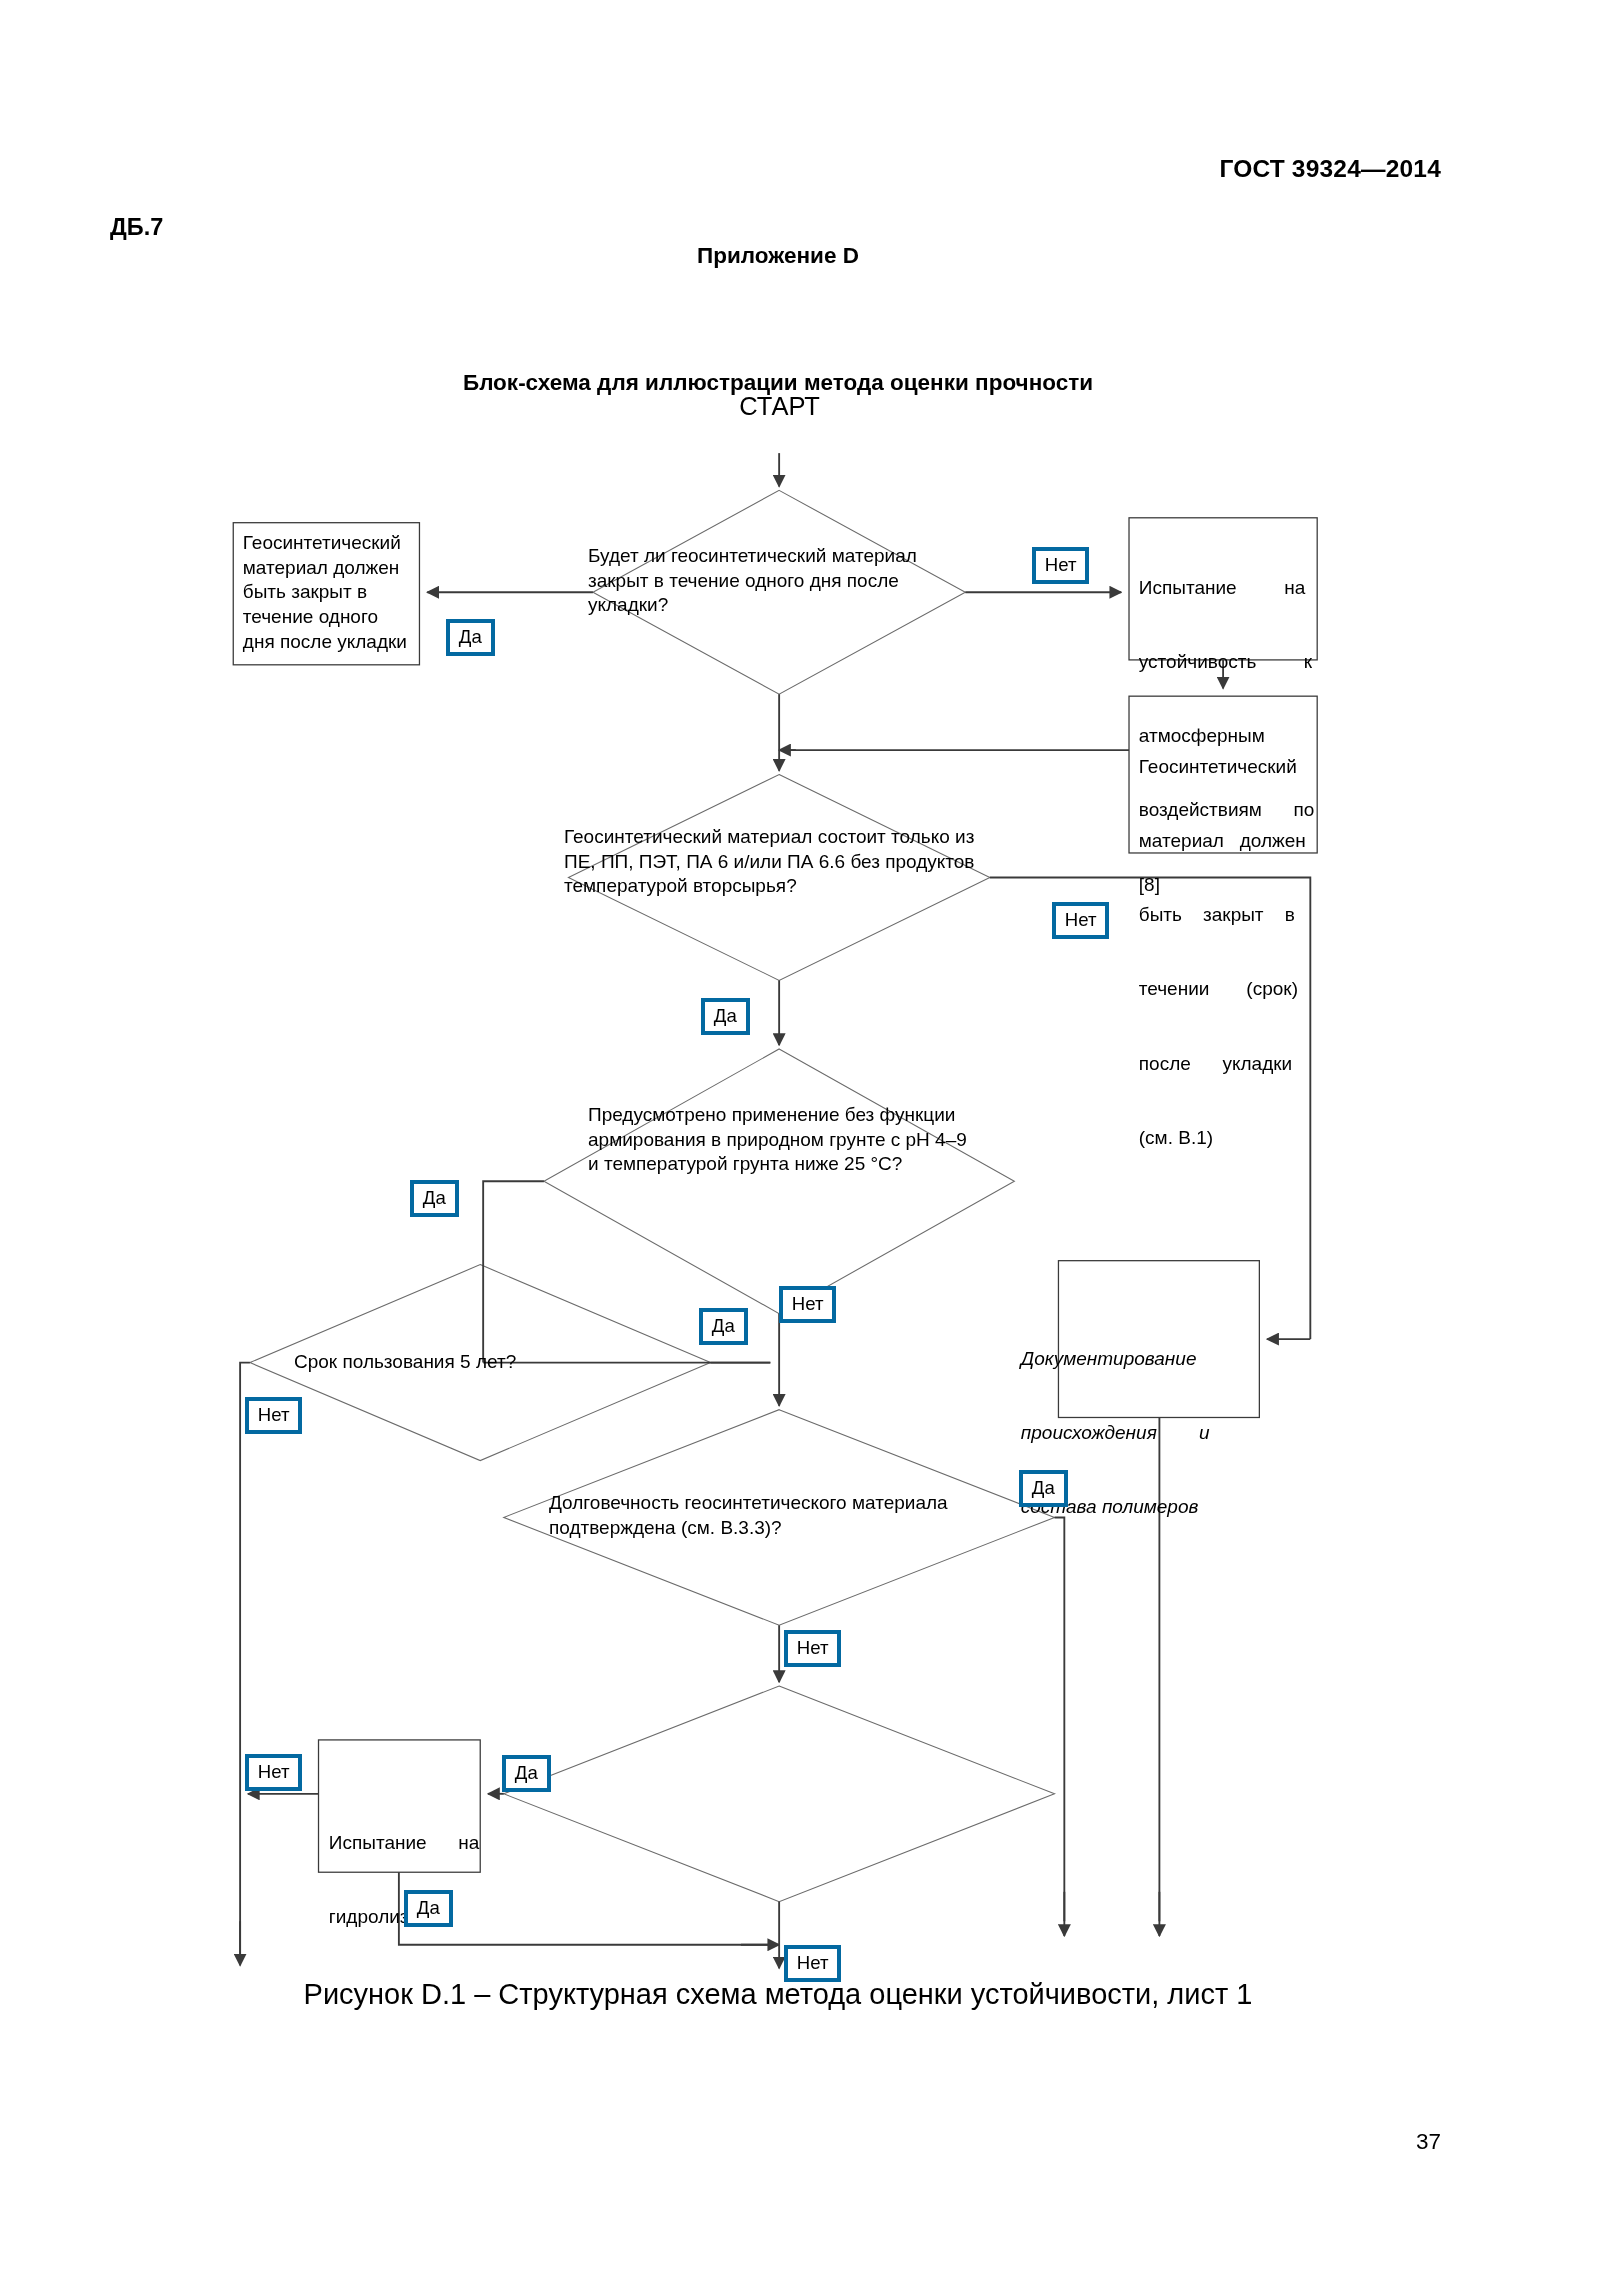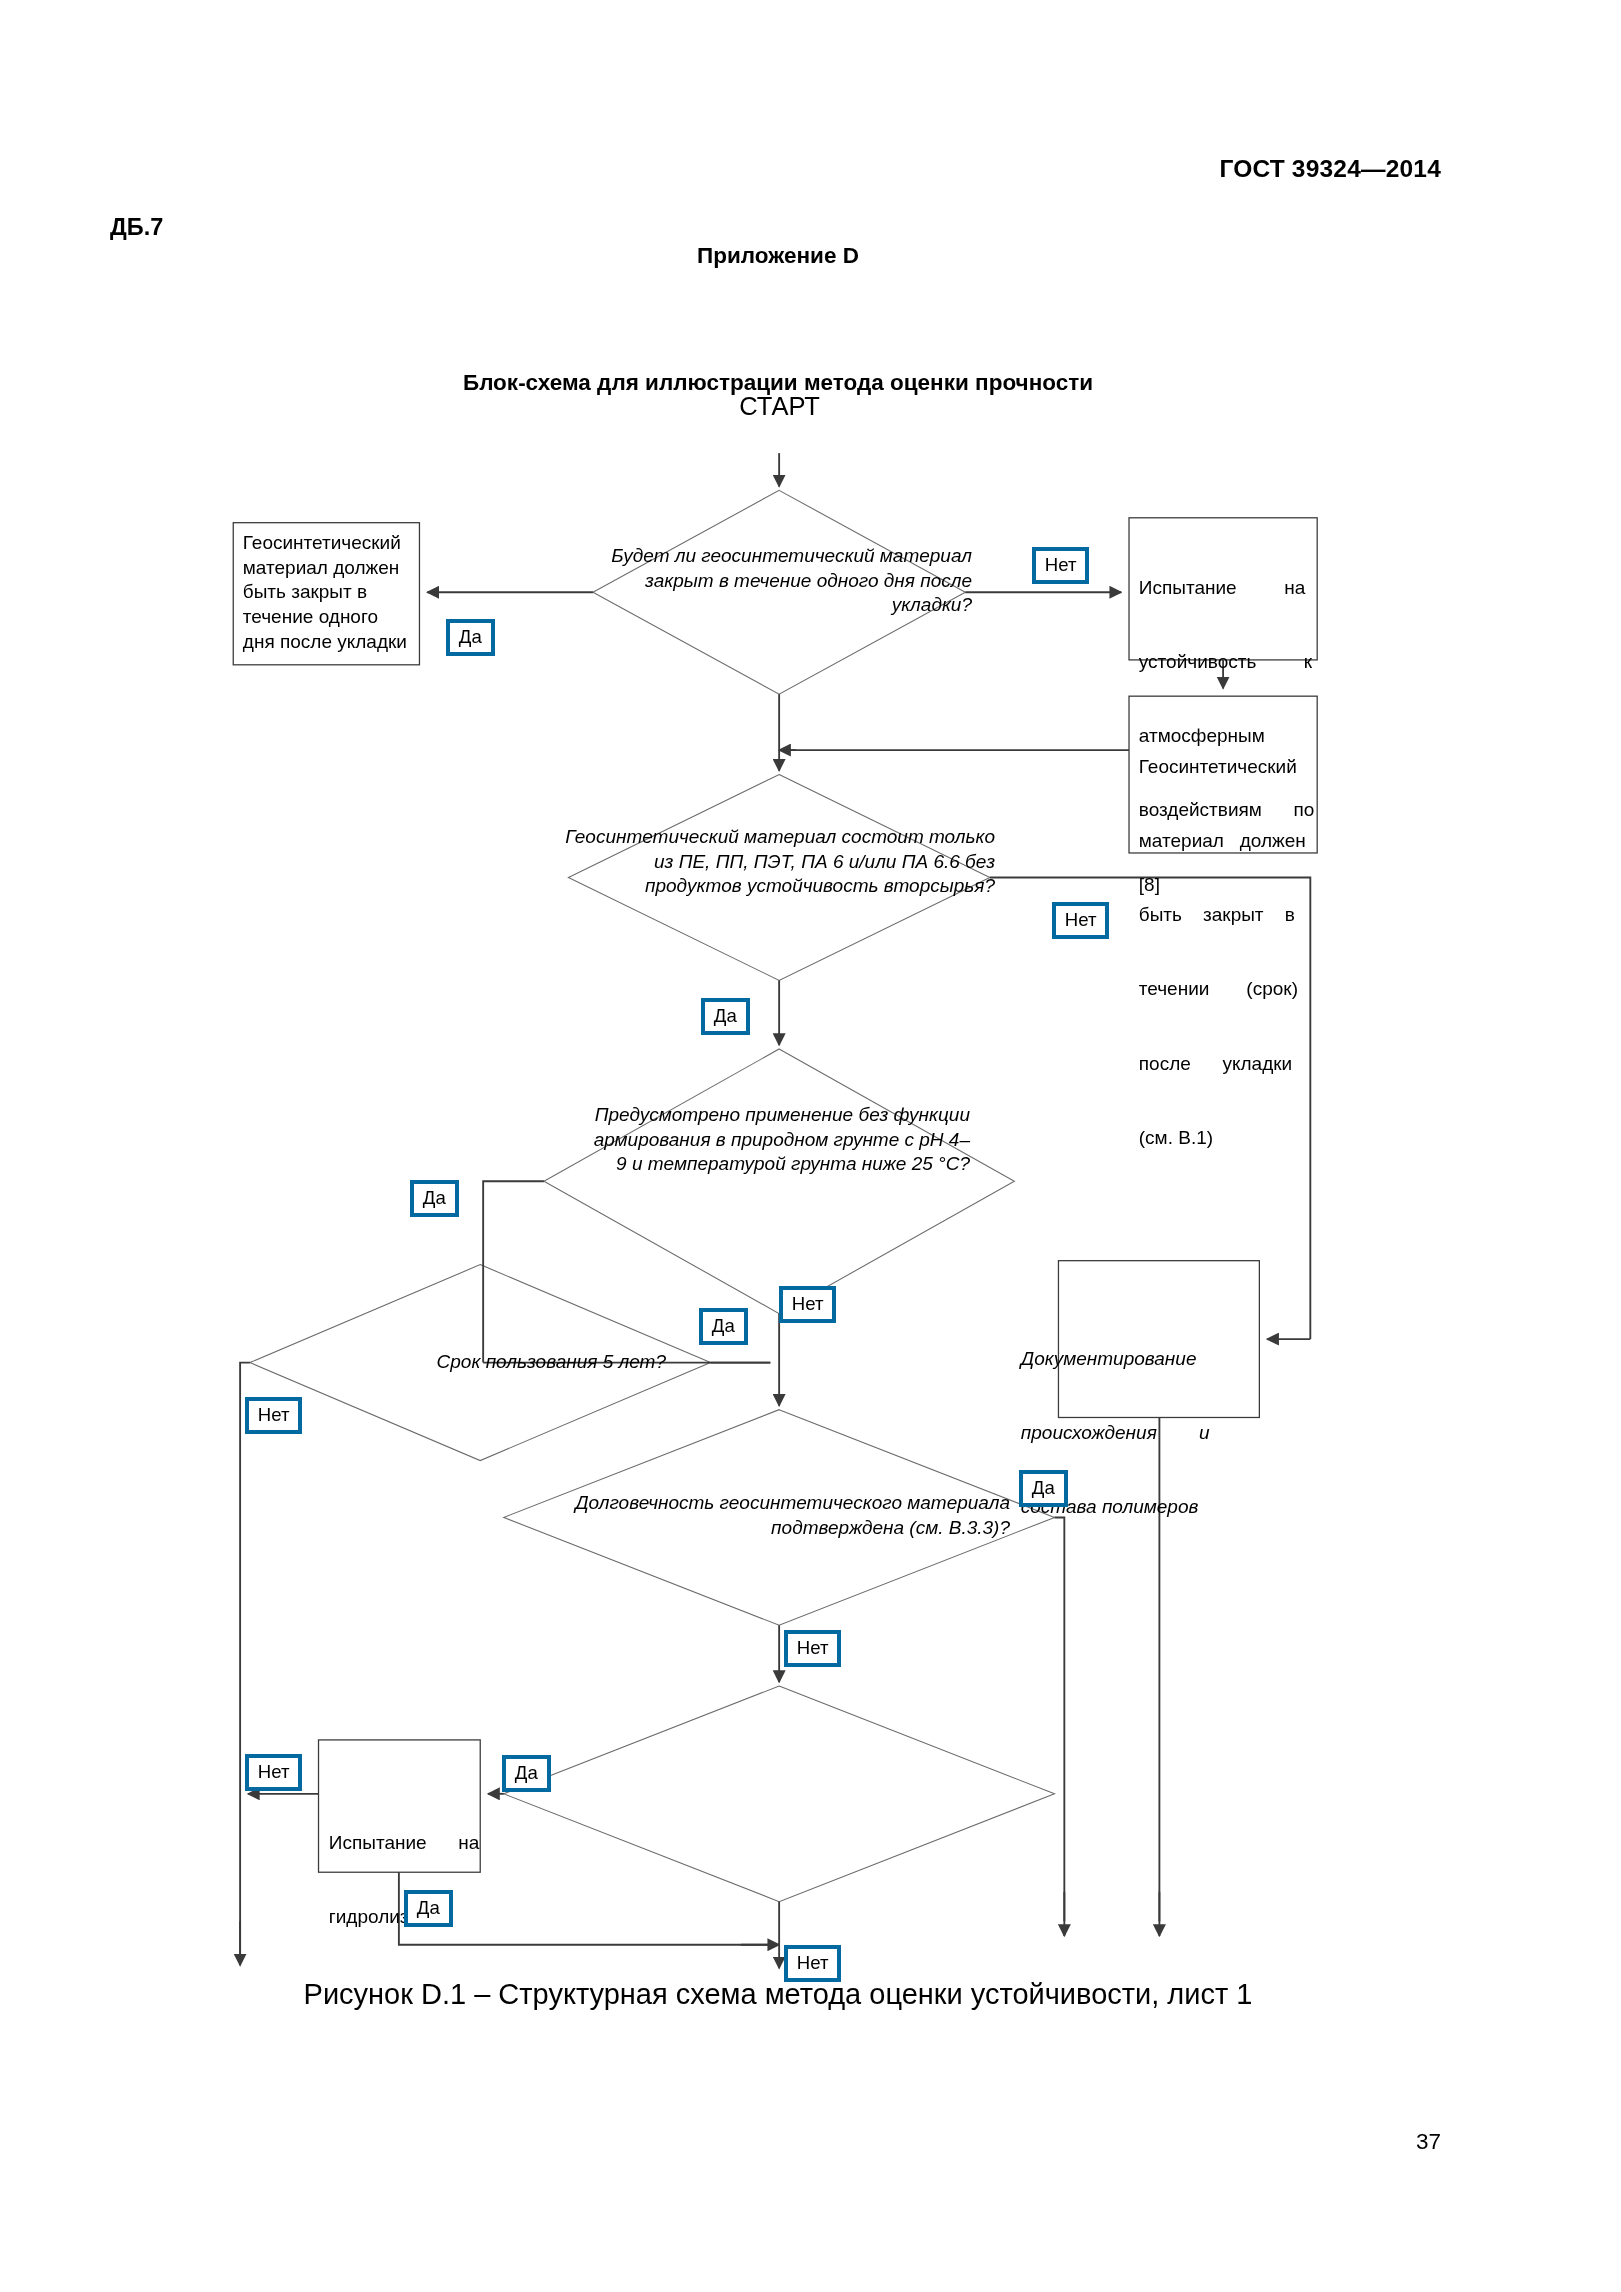--- a/index.html
+++ b/index.html
@@ -42,21 +42,21 @@
   #flow-canvas svg { position:absolute; left:0; top:0; width:1621px; height:2293px; }
 
   
   .node-text {
     position:absolute; box-sizing:border-box;
     font-size:19px; line-height:1.30; color:#000;
   }
   .box-text { padding:5.9px 7.8px 3.9px 7.8px; text-align:justify; }
   .box-text span { display:block; }
   .box-text.plain { text-align:left; }
-  .diamond-text { text-align:right;font-style:italic; }
+  .diamond-text { text-align:left; }
   .start-label {
     position:absolute; font-size:25.5px; text-align:center;
   }
   .edge-label {
     position:absolute; box-sizing:border-box;
     border:4px solid #0369a1; background:#fff;
     font-size:18.6px; line-height:1;
     padding:4.9px 8.8px 5.9px 8.8px;
     text-align:center; white-space:nowrap;
   }
@@ -185,21 +185,21 @@
     <span>быть    закрыт    в</span>
     <span>течении       (срок)</span>
     <span>после      укладки</span>
     <span>(см. В.1)</span>
   </div>
 
   <div class="node-text diamond-text" style="left:564px; top:825px; width:431px;">
     <span>Геосинтетический материал</span>
     <span>состоит только из ПЕ, ПП, ПЭТ, ПА 6</span>
     <span>и/или ПА 6.6 без продуктов</span>
-    <span>устойчивость вторсырья?</span>
+    <span>температурой вторсырья?</span>
   </div>
 
   <div class="node-text diamond-text" style="left:588px; top:1103px; width:382px;">
     <span>Предусмотрено применение</span>
     <span>без функции армирования в</span>
     <span>природном грунте с pH 4–9</span>
     <span>и температурой грунта ниже</span>
     <span>25 °C?</span>
   </div>
 

